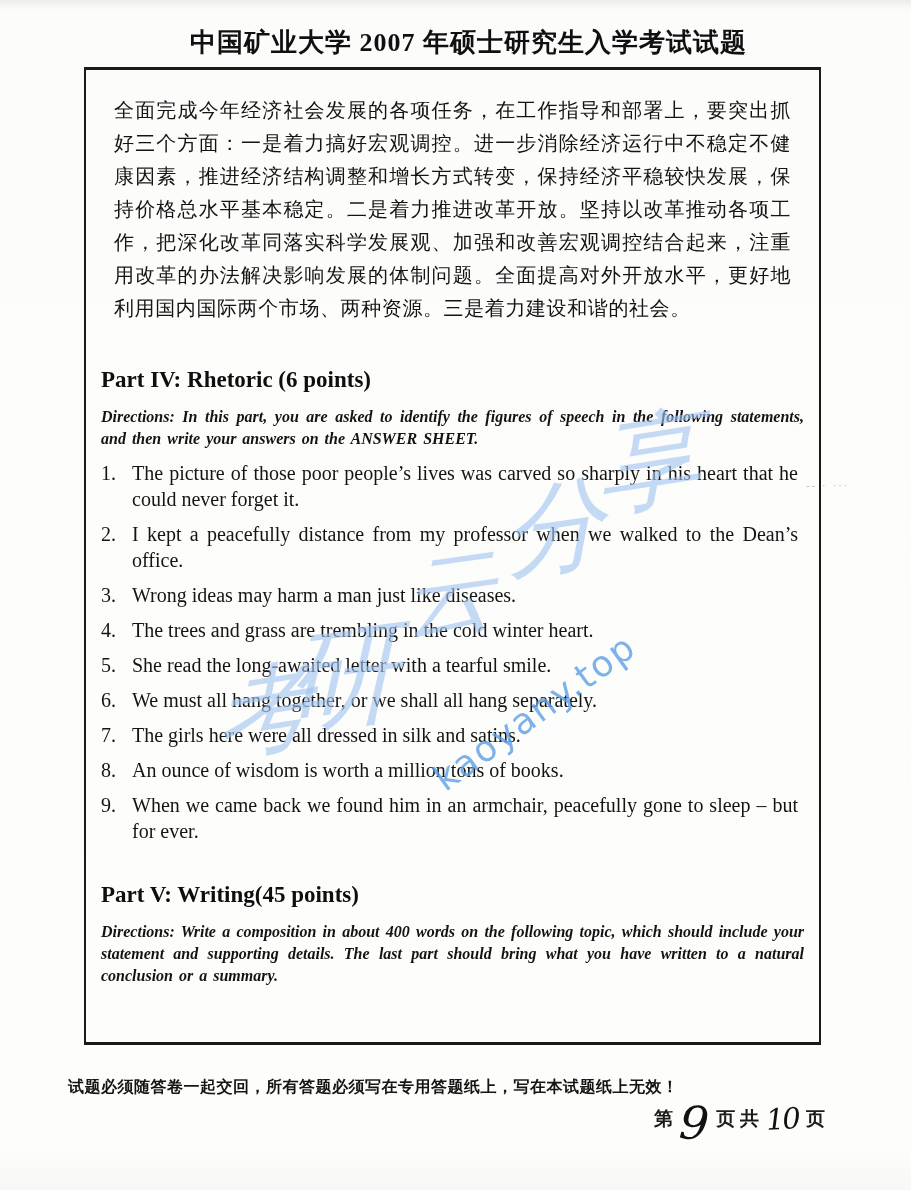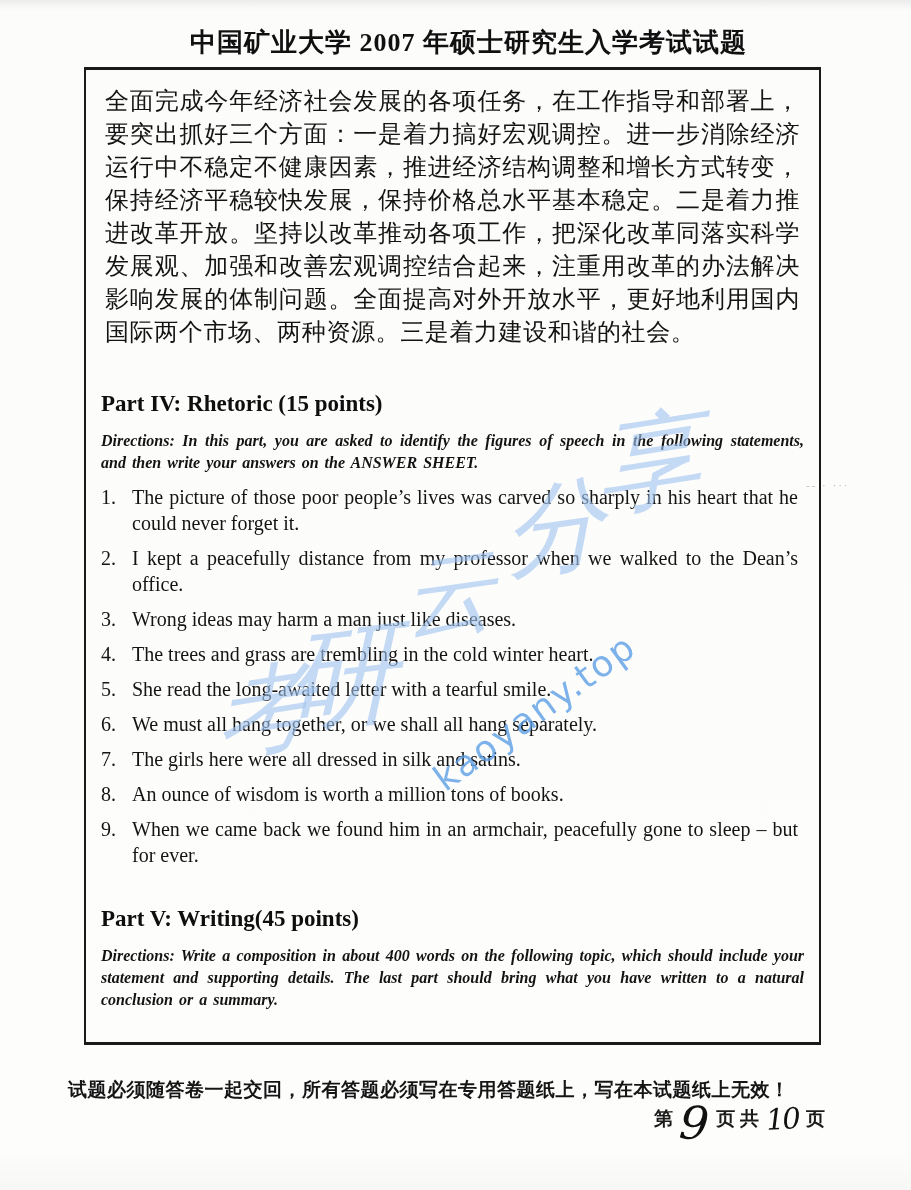--- a/index.html
+++ b/index.html
@@ -22,22 +22,22 @@
   }
   
   .box {
     position: absolute; left: 84px; top: 67px; width: 737px; height: 978px;
     box-sizing: border-box;
     border: 2px solid #1a1a1a; border-top-width: 3px; border-bottom-width: 3px;
     padding: 11px 15px 0 15px;
     overflow: hidden;
   }
   .intro {
-    margin: 4px;
-    font-size: 24px; line-height: 33px; letter-spacing: 0.6px;
+    margin: 13px;
+    font-size: 20px; line-height: 33px; letter-spacing: 0.6px;
     text-align: justify; text-justify: inter-character;
     color: #141414;
   }
   .part-heading {
     margin: 0; margin-top: 42px;
     font-size: 23px; font-weight: 700; color: #0e0e0e;
   }
   .part-heading.v { margin-top: 38px; }
   .directions {
     margin: 0; margin-top: 13px;
@@ -51,21 +51,21 @@
   }
   .item {
     display: flex; margin-bottom: 9px;
     font-size: 20px; line-height: 26px; color: #141414;
   }
   .item .num { flex: none; width: 31px; }
   .item .txt { flex: 1; text-align: justify; padding-right: 6px; }
   
   .footer-note {
     position: absolute; left: 68px; top: 1077px;
-    font-size: 19px; font-weight: 700; letter-spacing: 0.5px;
+    font-size: 16px; font-weight: 700; letter-spacing: 0.5px;
     color: #151515;
   }
   .page-num {
     position: absolute; right: 86px; top: 1096px;
     display: flex; align-items: center; gap: 7px;
     font-size: 19px; font-weight: 600; color: #1b1b1b;
   }
   .hw {
     font-family: "DejaVu Serif", serif; font-style: italic; font-weight: 400;
     line-height: 1; color: #111;
@@ -101,21 +101,21 @@
 </head>
 <body>
 
 <div class="page">
 
   <h1 class="title">中国矿业大学 2007 年硕士研究生入学考试试题</h1>
 
   <div class="box">
     <p class="intro">全面完成今年经济社会发展的各项任务，在工作指导和部署上，要突出抓好三个方面：一是着力搞好宏观调控。进一步消除经济运行中不稳定不健康因素，推进经济结构调整和增长方式转变，保持经济平稳较快发展，保持价格总水平基本稳定。二是着力推进改革开放。坚持以改革推动各项工作，把深化改革同落实科学发展观、加强和改善宏观调控结合起来，注重用改革的办法解决影响发展的体制问题。全面提高对外开放水平，更好地利用国内国际两个市场、两种资源。三是着力建设和谐的社会。</p>
 
-    <h2 class="part-heading">Part IV: Rhetoric (15 points)</h2>
+    <h2 class="part-heading">Part IV: Rhetoric (6 points)</h2>
     <p class="directions">Directions:  In this part, you are asked to identify the figures of speech in the following statements, and then write your answers on the ANSWER SHEET.</p>
 
     <ol class="list">
 
     <li class="item" data-idx="0">
         <span class="num">1.</span>
         <span class="txt">The picture of those poor people’s lives was carved so sharply in his heart that he could never forget it.</span>
       </li>
         <li class="item" data-idx="1">
         <span class="num">2.</span>

